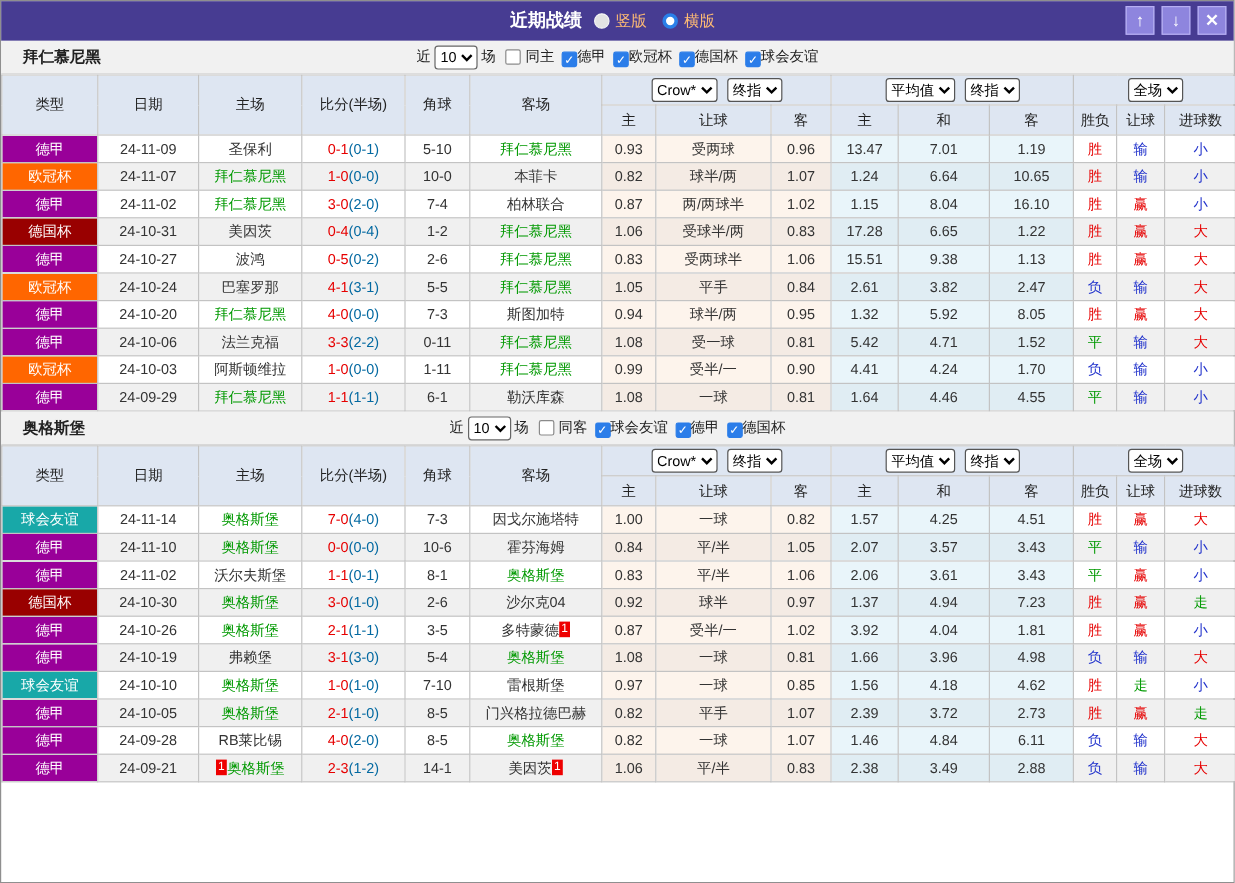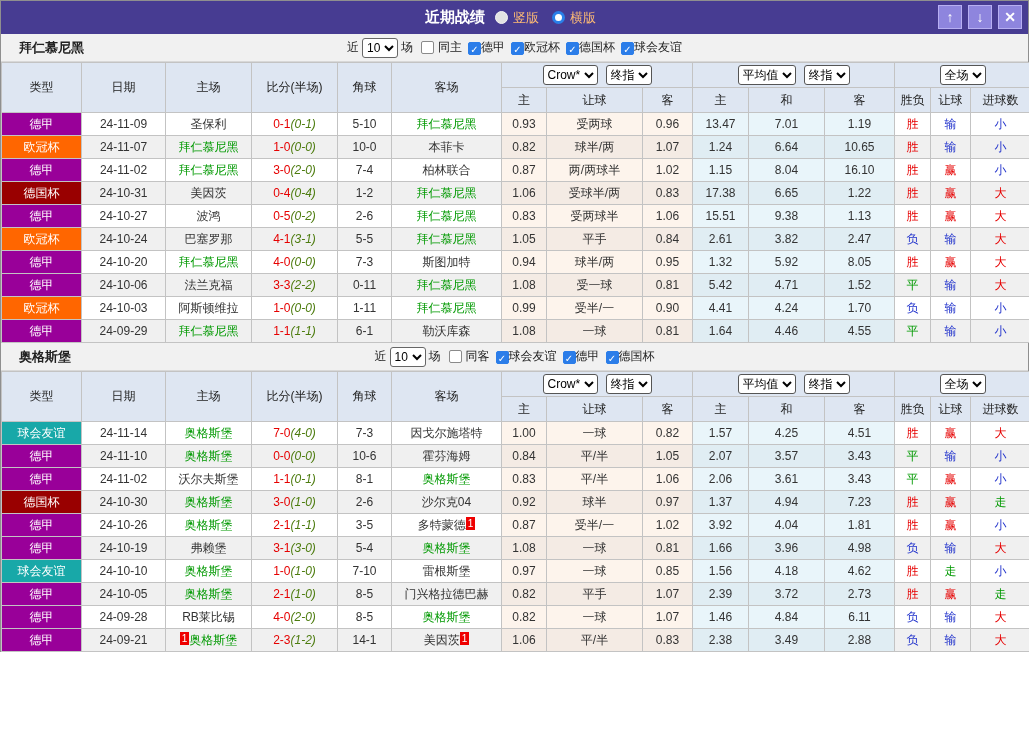--- a/index.html
+++ b/index.html
@@ -1,20 +1,20 @@
 <!DOCTYPE html>
 <html><head>
 <meta charset="utf-8">
 <style>
   * { margin:0; padding:0; box-sizing:border-box; }
   body {
     font-family: "Liberation Sans", "DejaVu Sans", sans-serif;
     width:1029px; height:736px; overflow:hidden; background:#fff;
   }
-  .window { width:1029px; height:652px; border:1px solid #8f8f8f; background:#fff; }
+  .window { width:1029px; height:736px; border:1px solid #8f8f8f; background:#fff; }
 
   
   .titlebar {
     height:33px; background:#473c92; position:relative;
     display:flex; align-items:center; justify-content:center;
   }
   .title { color:#fff; font-weight:bold; font-size:15px; margin-right:10px; }
   .radio-group { display:flex; align-items:center; gap:5px; }
   .radio { display:inline-block; width:13px; height:13px; border-radius:50%; }
   .radio.filled { background:#e3e3e3; border:1px solid #f5f5f5; }
@@ -56,21 +56,21 @@
   thead select { font-size:12px; height:20px; background:#fff; border:1px solid #555; border-radius:3px; margin:0 4px; }
   tbody td { height:23px; background:#fff; }
   tr.even td { background:#f0f0f0; }
   td.type { color:#fff; }
   td.crow { background:#fdf4ec; }
   tr.even td.crow { background:#f4ebe4; }
   td.avg { background:#e9f5fa; }
   tr.even td.avg { background:#e0edf3; }
   .focus-team { color:#009900; }
   .score-main { color:#e60000; }
-  .score-half { color:#4d7c0f;font-style:italic; }
+  .score-half { color:#0369a1; }
   .badge {
     display:inline-block; background:#ee0000; color:#fff; font-size:10px;
     line-height:13px; padding:0 2px; vertical-align:2px;
   }
 
   
   .summary {
     height:26px; line-height:25px; text-align:center; font-size:13px; color:#333;
     background:#fff; border-bottom:2px solid #b9d4ea;
     border-left:1px solid #c3c3c3; border-right:1px solid #c3c3c3;
@@ -213,21 +213,21 @@
           <tr class="even">
             <td class="type" style="background: rgb(153, 0, 0);">德国杯</td>
             <td>24-10-31</td>
             <td><span>美因茨</span></td>
             <td><span class="score-main">0-4</span><span class="score-half">(0-4)</span></td>
             <td>1-2</td>
             <td><span class="focus-team">拜仁慕尼黑</span></td>
             <td class="crow">1.06</td>
             <td class="crow">受球半/两</td>
             <td class="crow">0.83</td>
-            <td class="avg">17.38</td>
+            <td class="avg">17.28</td>
             <td class="avg">6.65</td>
             <td class="avg">1.22</td>
             <td style="color: rgb(230, 0, 0);">胜</td>
             <td style="color: rgb(230, 0, 0);">赢</td>
             <td style="color: rgb(230, 0, 0);">大</td>
           </tr>
           <tr>
             <td class="type" style="background: rgb(153, 0, 153);">德甲</td>
             <td>24-10-27</td>
             <td><span>波鸿</span></td>

